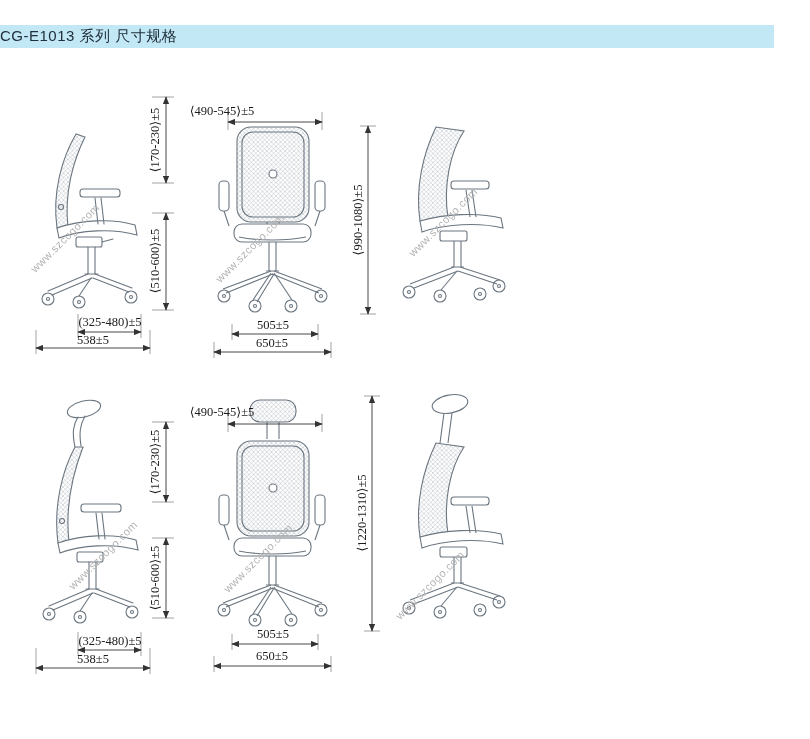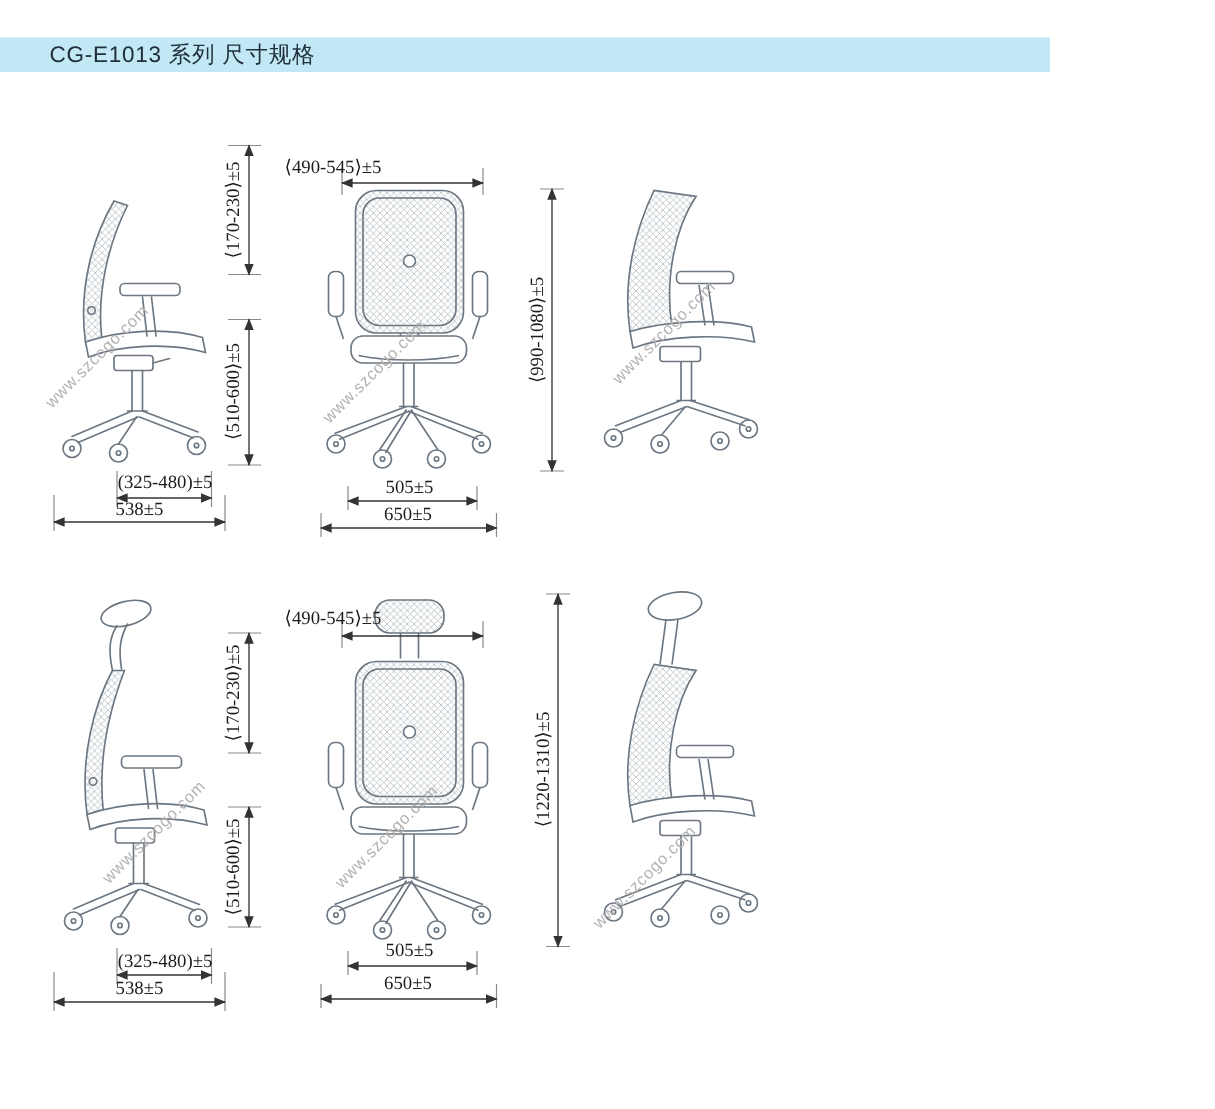--- a/index.html
+++ b/index.html
@@ -1,22 +1,22 @@
 <!DOCTYPE html>
 <html><head>
 <meta charset="utf-8">
 <style>
   * { margin:0; padding:0; box-sizing:border-box; }
   html,body { background:#ffffff; }
   body { font-family:"Liberation Sans", sans-serif; }
   .page { position:relative; width:810px; height:739px; background:#fff; overflow:hidden; }
 
   .header-bar {
-    position:absolute; left:0; top:25px; width:700px; height:23px;
-    background:#c3e8f5; display:flex; align-items:center; padding-left:33px;
+    position:absolute; left:0; top:25px; width:774px; height:23px;
+    background:#c3e8f5; display:flex; align-items:center; padding-left:0;
   }
   .page-title {
     font-size:15px; color:#20303c; letter-spacing:0.5px;
     font-family:"Liberation Sans","DejaVu Sans",sans-serif;
   }
 
   .chair { position:absolute; }
   .dims-overlay { position:absolute; left:0; top:0; pointer-events:none; }
 
   .dim-label {

